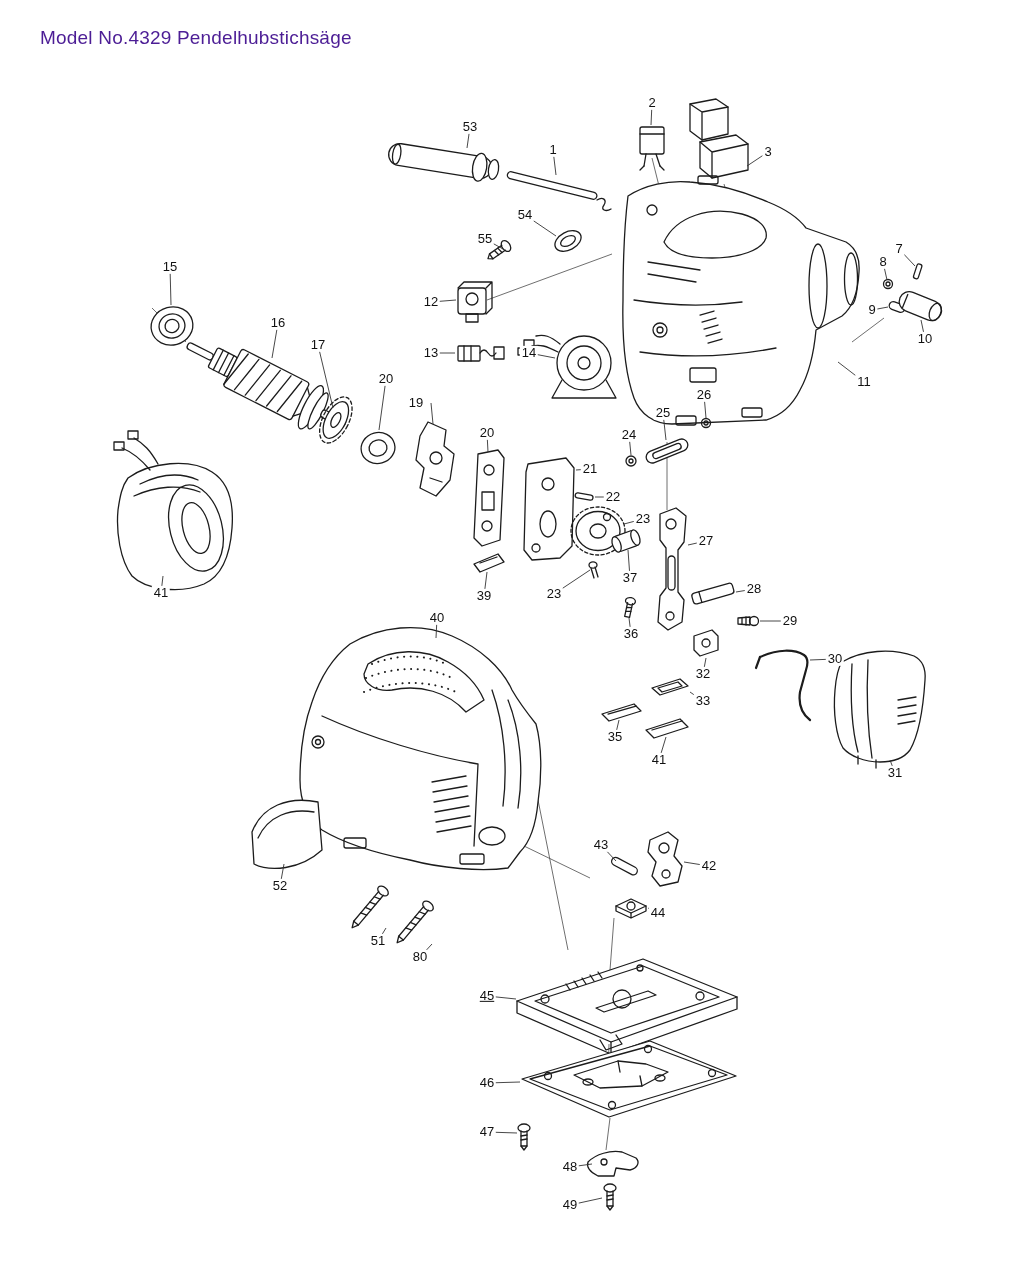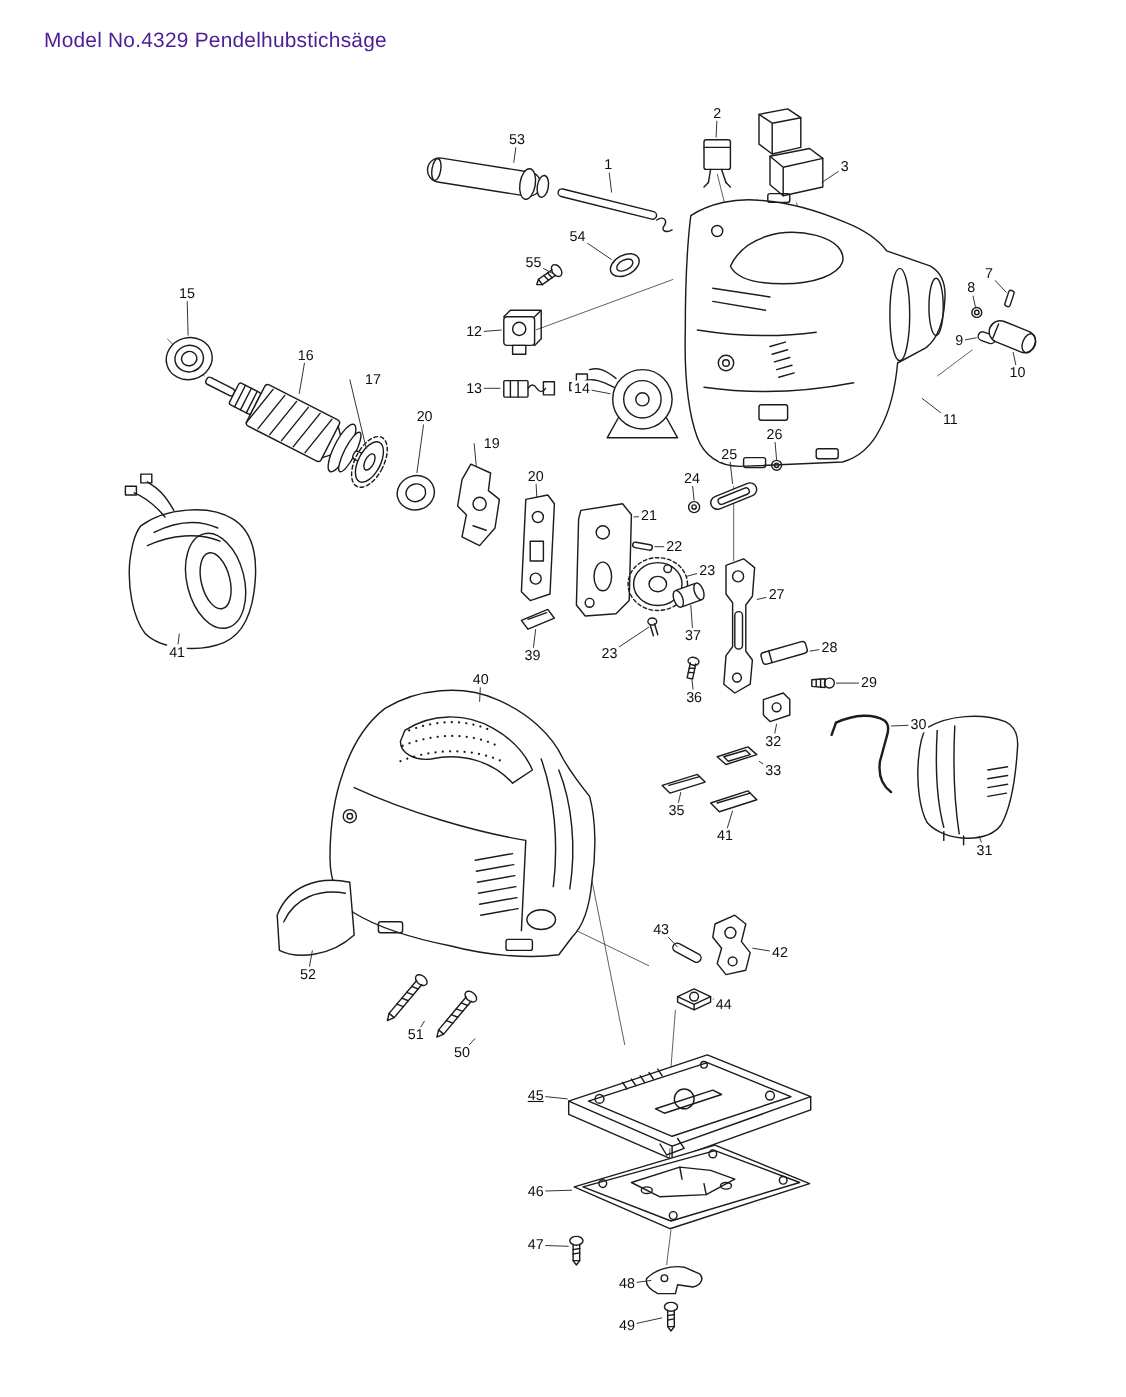--- a/index.html
+++ b/index.html
@@ -522,23 +522,23 @@
       <div class="part-label" style="left: 899px; top: 249px;">7</div>
       <div class="part-label" style="left: 883px; top: 262px;">8</div>
       <div class="part-label" style="left: 872px; top: 310px;">9</div>
       <div class="part-label" style="left: 925px; top: 339px;">10</div>
       <div class="part-label" style="left: 864px; top: 382px;">11</div>
       <div class="part-label" style="left: 431px; top: 302px;">12</div>
       <div class="part-label" style="left: 431px; top: 353px;">13</div>
       <div class="part-label" style="left: 529px; top: 353px;">14</div>
       <div class="part-label" style="left: 170px; top: 267px;">15</div>
       <div class="part-label" style="left: 278px; top: 323px;">16</div>
-      <div class="part-label" style="left: 318px; top: 345px; margin-left: 21px;">17</div>
+      <div class="part-label" style="left: 318px; top: 345px;">17</div>
       <div class="part-label" style="left: 386px; top: 379px;">20</div>
-      <div class="part-label" style="left: 447px; top: 403px;">19</div>
+      <div class="part-label" style="left: 416px; top: 403px;">19</div>
       <div class="part-label" style="left: 487px; top: 433px;">20</div>
       <div class="part-label" style="left: 590px; top: 469px;">21</div>
       <div class="part-label" style="left: 613px; top: 497px;">22</div>
       <div class="part-label" style="left: 643px; top: 519px;">23</div>
       <div class="part-label" style="left: 629px; top: 435px;">24</div>
       <div class="part-label" style="left: 663px; top: 413px;">25</div>
       <div class="part-label" style="left: 704px; top: 395px;">26</div>
       <div class="part-label" style="left: 706px; top: 541px;">27</div>
       <div class="part-label" style="left: 754px; top: 589px;">28</div>
       <div class="part-label" style="left: 790px; top: 621px;">29</div>
@@ -555,21 +555,21 @@
       <div class="part-label" style="left: 437px; top: 618px;">40</div>
       <div class="part-label" style="left: 161px; top: 593px;">41</div>
       <div class="part-label" style="left: 709px; top: 866px;">42</div>
       <div class="part-label" style="left: 601px; top: 845px;">43</div>
       <div class="part-label" style="left: 658px; top: 913px;">44</div>
       <div class="part-label" style="left: 487px; top: 996px; text-decoration: underline;">45</div>
       <div class="part-label" style="left: 487px; top: 1083px;">46</div>
       <div class="part-label" style="left: 487px; top: 1132px;">47</div>
       <div class="part-label" style="left: 570px; top: 1167px;">48</div>
       <div class="part-label" style="left: 570px; top: 1205px;">49</div>
-      <div class="part-label" style="left: 420px; top: 957px;">50</div>
+      <div class="part-label" style="left: 420px; top: 957px;">80</div>
       <div class="part-label" style="left: 378px; top: 941px;">51</div>
       <div class="part-label" style="left: 280px; top: 886px;">52</div>
       <div class="part-label" style="left: 470px; top: 127px;">53</div>
       <div class="part-label" style="left: 525px; top: 215px;">54</div>
       <div class="part-label" style="left: 485px; top: 239px;">55</div>
     </div>
 
   <h1 class="title">Model No.4329 Pendelhubstichsäge</h1>
 </div>
 

